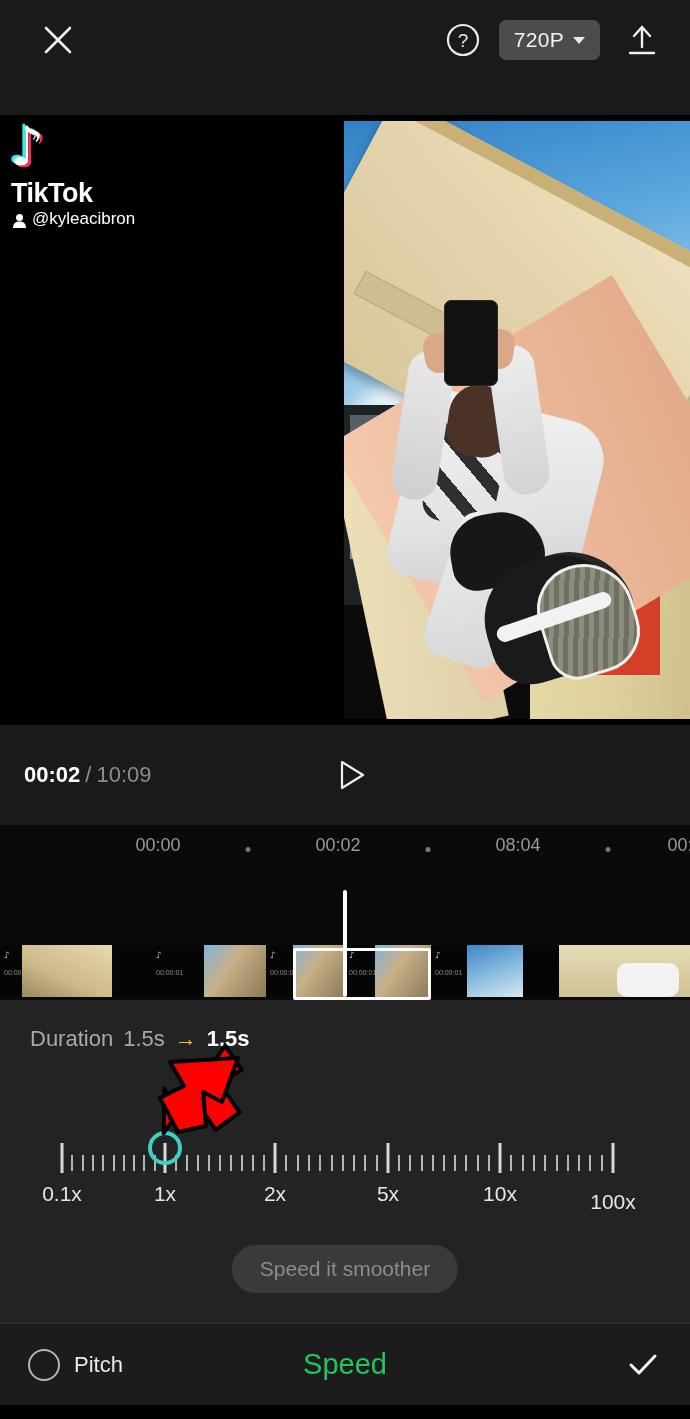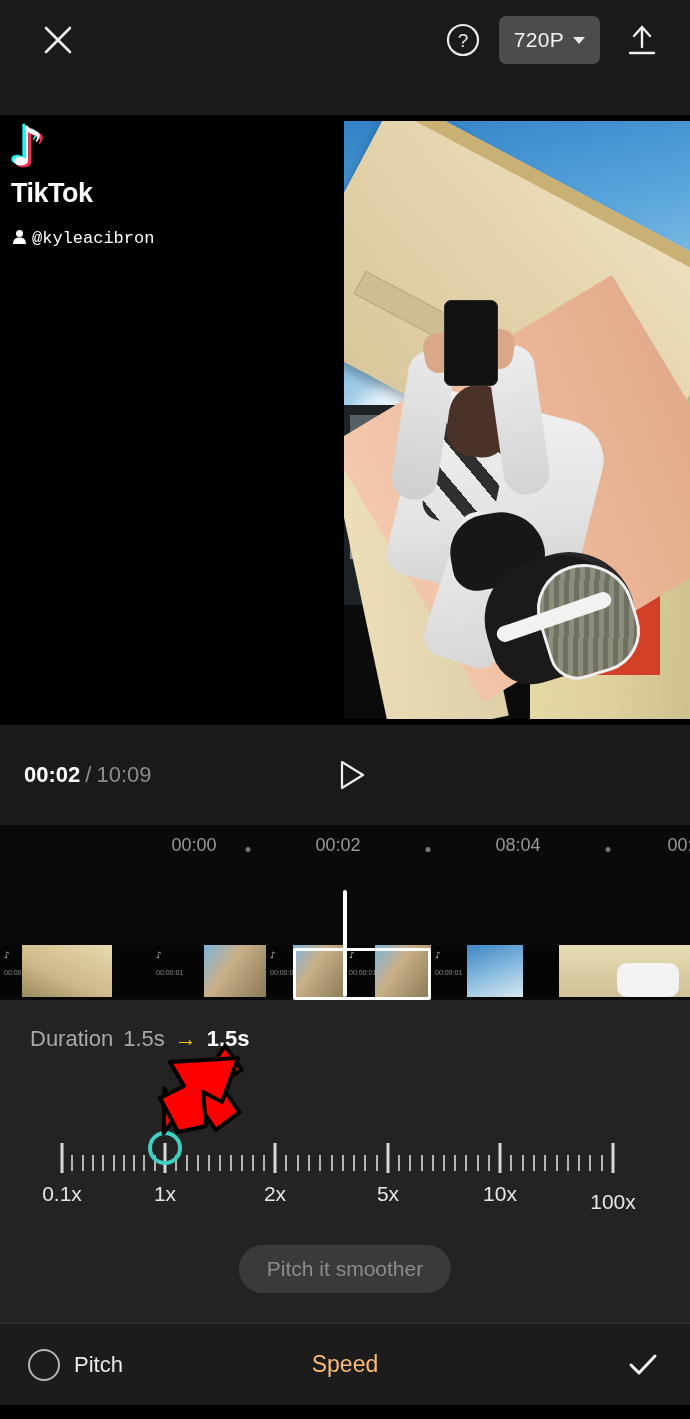--- a/index.html
+++ b/index.html
@@ -35,21 +35,21 @@
   .spacer { flex:1; }
   .help-btn {
     width:44px; height:44px;
     display:flex; align-items:center; justify-content:center;
     cursor:pointer; margin-right:14px;
   }
   .res-btn {
     display:flex; align-items:center; gap:9px;
     background:#4c4c4c;
     border-radius:7px;
-    height:48px;
+    height:40px;
     padding:0 15px;
     cursor:pointer;
     margin-right:20px;
   }
   .res-btn .res-label {
     color:#f2f2f2; font-size:21px; letter-spacing:.3px;
   }
   .caret {
     width:0;height:0;
     border-left:6px solid transparent;
@@ -81,22 +81,22 @@
     font-family:"DejaVu Sans", sans-serif;
   }
   .tt-note .g-cy { color:#25f4ee; left:-3px; top:-3px; }
   .tt-note .g-rd { color:#fe2c55; left:3px; top:1px; }
   .tt-note .g-wh { color:#ffffff; left:0px; top:-1px; }
   .tt-word {
     color:#fff; font-size:27px; font-weight:bold;
     letter-spacing:-.5px; margin-top:-2px; margin-left:1px;
   }
   .tt-handle {
-    display:flex; align-items:flex-start; gap:5px;
-    margin-top:20px; margin-left:2px;font-family:Liberation Mono, monospace;
+    display:flex; align-items:flex-end; gap:5px;
+    margin-top:0; margin-left:2px;
   }
   .tt-handle .name { color:#fff; font-size:17px; }
 
   
   .vid {
     position:absolute; left:344px; top:0;
     width:346px; height:610px;
     overflow:hidden;
     background:#0b0b0b;
   }
@@ -390,21 +390,21 @@
     display:flex; align-items:center; gap:14px;
     margin-left:28px; cursor:pointer;
   }
   .pitch-ring {
     width:32px; height:32px; border-radius:50%;
     border:2px solid #b5b5b5;
   }
   .pitch-label { color:#e9e9e9; font-size:22px; }
   .mode-title {
     position:absolute; left:50%; transform:translateX(-50%);
-    color:#fdba74; font-size:23px;
+    color:#22c55e; font-size:29px;
   }
   .confirm {
     position:absolute; right:24px;
     width:46px; height:46px;
     display:flex; align-items:center; justify-content:center;
     cursor:pointer;
   }
   .navbar {
     position:absolute; top:1405px; left:0;
     width:690px; height:14px; background:#000;
@@ -515,21 +515,21 @@
     <span class="time-tot">10:09</span>
     <div class="play-btn">
       <svg width="36" height="36" viewBox="0 0 36 36" aria-hidden="true">
         <path d="M9 5 L30 18 L9 31 Z" fill="none" stroke="#f0f0f0" stroke-width="2.2" stroke-linejoin="round"></path>
       </svg>
     </div>
   </div>
 
   <div class="timeline">
     <div class="ruler">
-        <span class="rl" style="left: 158px; margin-left: 36px;">00:00</span>
+        <span class="rl" style="left: 158px;">00:00</span>
         <span class="rl" style="left: 338px;">00:02</span>
         <span class="rl" style="left: 518px;">08:04</span>
         <span class="rl" style="left: 685px;">00:0</span>
         <span class="rdot" style="left: 248px;"></span>
         <span class="rdot" style="left: 428px;"></span>
         <span class="rdot" style="left: 608px;"></span>
       </div>
     <div class="track">
         <div class="thumb t-dark" style="left: 0px; width: 22px;">
           <span class="clip-icon">♪</span>
@@ -631,21 +631,21 @@
       </div>
     <div class="s-labels">
         <span class="sl" style="left: 62px;">0.1x</span>
         <span class="sl" style="left: 165px;">1x</span>
         <span class="sl" style="left: 275px;">2x</span>
         <span class="sl" style="left: 388px;">5x</span>
         <span class="sl" style="left: 500px;">10x</span>
         <span class="sl" style="left: 613px; margin-top: 8px;">100x</span>
       </div>
 
-    <button class="smooth-btn">Pitch it smoother</button>
+    <button class="smooth-btn">Speed it smoother</button>
   </div>
 
   <div class="bottom">
     <div class="pitch">
       <span class="pitch-ring"></span>
       <span class="pitch-label">Pitch</span>
     </div>
     <span class="mode-title">Speed</span>
     <div class="confirm">
       <svg width="40" height="40" viewBox="0 0 40 40" aria-hidden="true">

